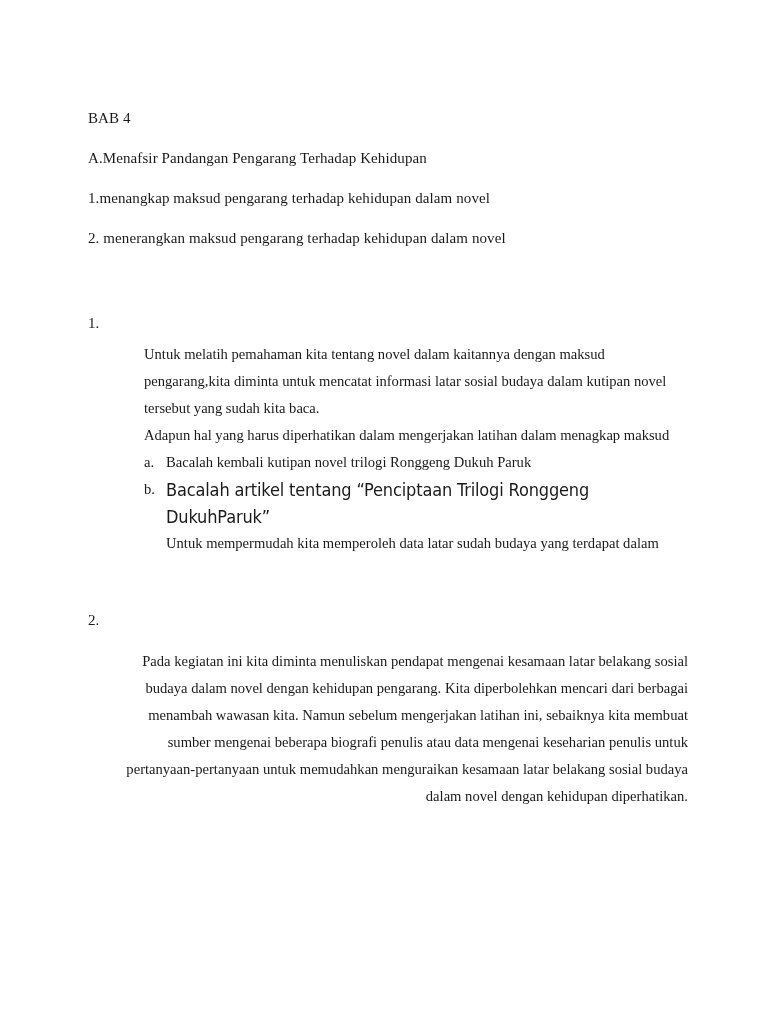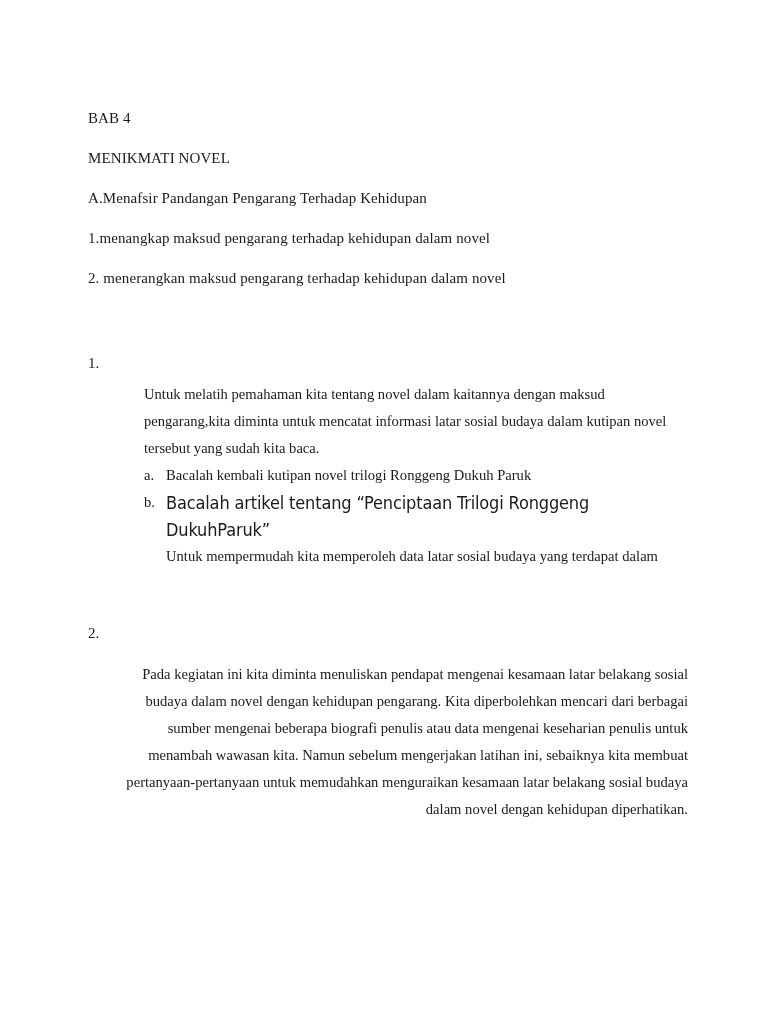--- a/index.html
+++ b/index.html
@@ -119,61 +119,61 @@
   }
 </style>
 </head>
 <body>
 
 <div class="page">
   <div class="content">
 
     <div class="head-block">
       <p class="head-line">BAB 4</p>
-      <p class="head-line">MENIKMATI NOVEL</p>
       <p class="head-line">A.Menafsir Pandangan Pengarang Terhadap Kehidupan</p>
       <p class="head-line">1.menangkap maksud pengarang terhadap kehidupan dalam novel</p>
       <p class="head-line">2. menerangkan maksud pengarang terhadap kehidupan dalam novel</p>
     </div>
 
     <div class="gap-head-to-s1"></div>
 
     <div class="section">
       <p class="sec-marker">1.</p>
 
       <div class="sec-body">
         <p class="body-line">Untuk melatih pemahaman kita tentang novel dalam kaitannya dengan maksud</p>
         <p class="body-line">pengarang,kita diminta untuk mencatat informasi latar sosial budaya dalam kutipan novel</p>
         <p class="body-line">tersebut yang sudah kita baca.</p>
+        <p class="body-line">Adapun hal yang harus diperhatikan dalam mengerjakan latihan dalam menagkap maksud</p>
 
         <ul class="letter-list">
           <li class="letter-item">
             <span class="letter-marker">a.</span>
             <span class="letter-text">Bacalah kembali kutipan novel trilogi Ronggeng Dukuh Paruk</span>
           </li>
           <li class="letter-item">
             <span class="letter-marker">b.</span>
             <span class="letter-text alt-face">Bacalah artikel tentang “Penciptaan Trilogi Ronggeng DukuhParuk”</span>
-            <span class="cont-line">Untuk mempermudah kita memperoleh data latar sosial budaya yang terdapat dalam</span>
+            <span class="cont-line">Untuk mempermudah kita memperoleh data latar sudah budaya yang terdapat dalam</span>
           </li>
         </ul>
       </div>
     </div>
 
     <div class="gap-s1-to-s2"></div>
 
     <div class="section">
       <p class="sec-marker">2.</p>
 
       <div class="gap-marker2-to-body"></div>
 
       <div>
         <p class="para-line">Pada kegiatan ini kita diminta menuliskan pendapat mengenai kesamaan latar belakang sosial</p>
         <p class="para-line">budaya dalam novel dengan kehidupan pengarang. Kita diperbolehkan mencari dari berbagai</p>
+        <p class="para-line">menambah wawasan kita. Namun sebelum mengerjakan latihan ini, sebaiknya kita membuat</p>
         <p class="para-line">sumber mengenai beberapa biografi penulis atau data mengenai keseharian penulis untuk</p>
-        <p class="para-line">menambah wawasan kita. Namun sebelum mengerjakan latihan ini, sebaiknya kita membuat</p>
         <p class="para-line">pertanyaan-pertanyaan untuk memudahkan menguraikan kesamaan latar belakang sosial budaya</p>
         <p class="para-line">dalam novel dengan kehidupan diperhatikan.</p>
       </div>
     </div>
 
   </div>
 </div>
 
 </body></html>

